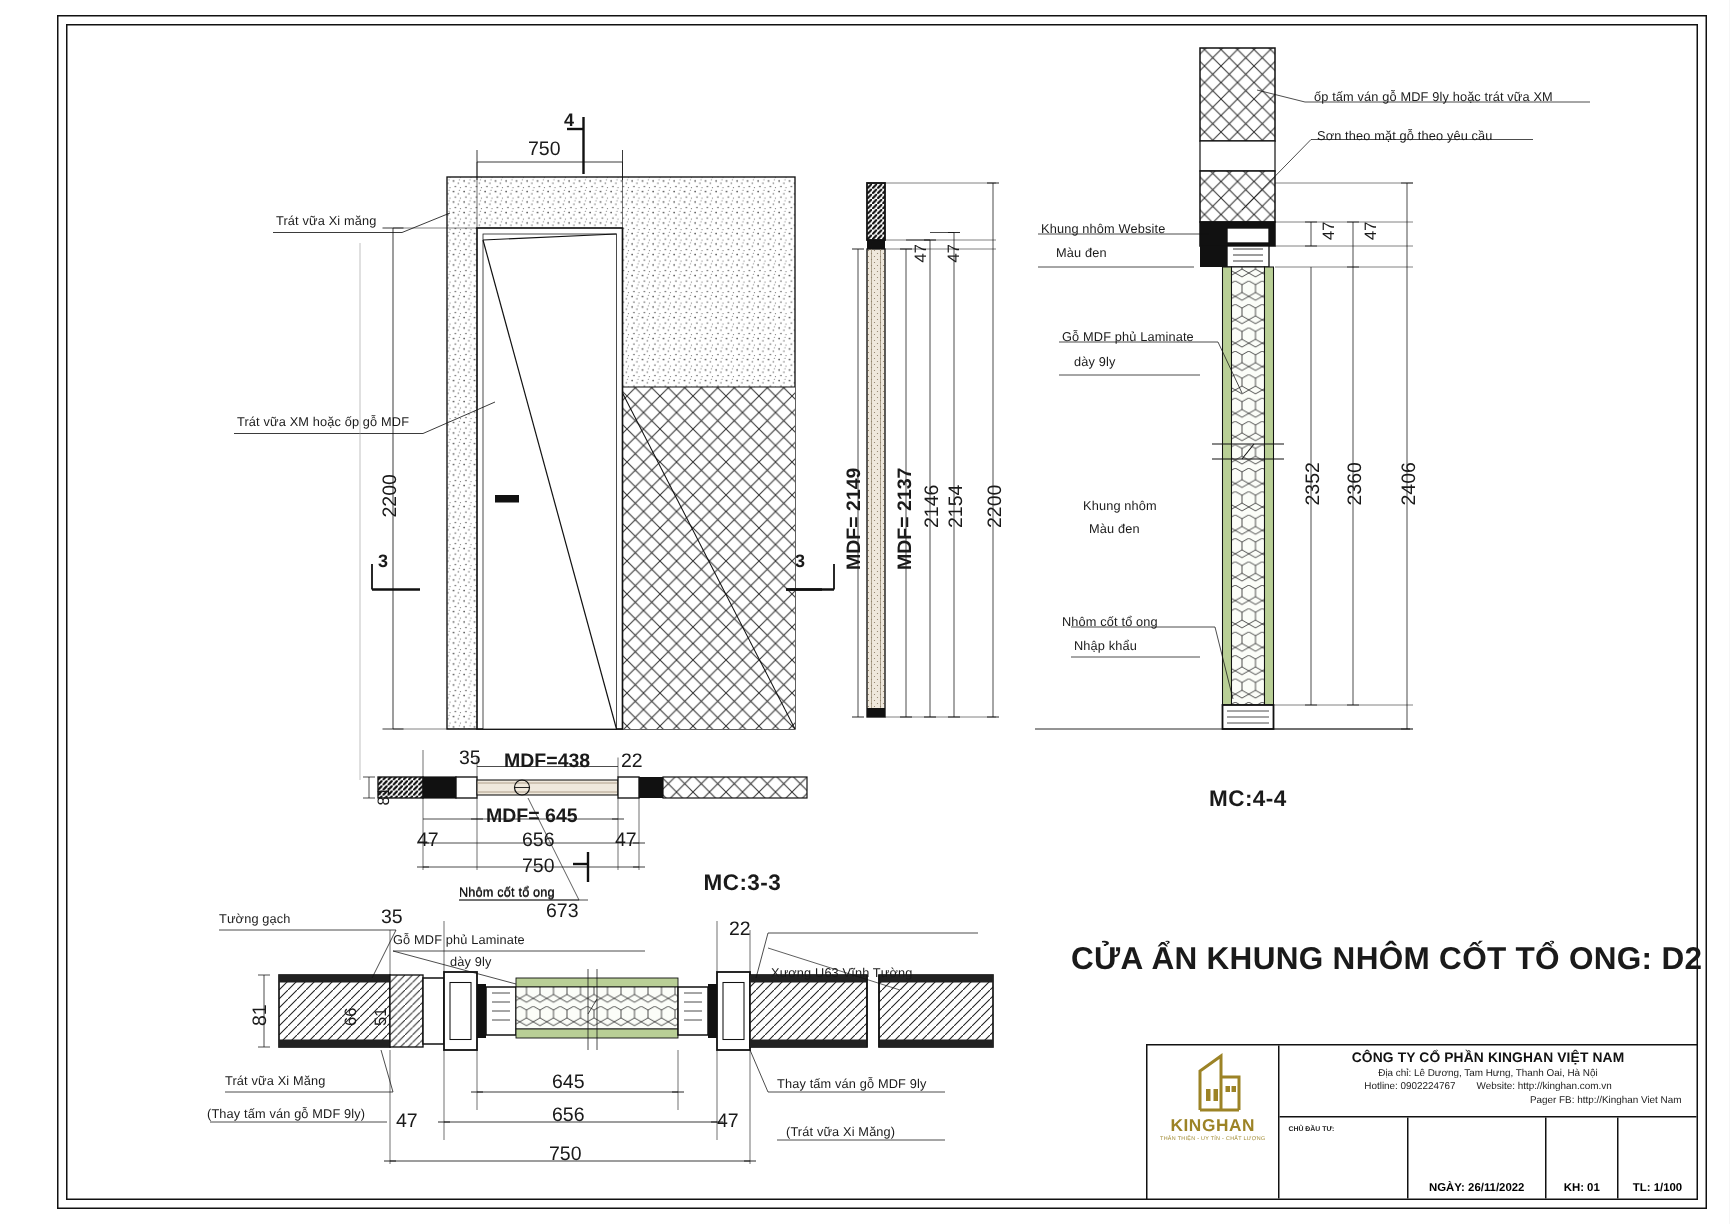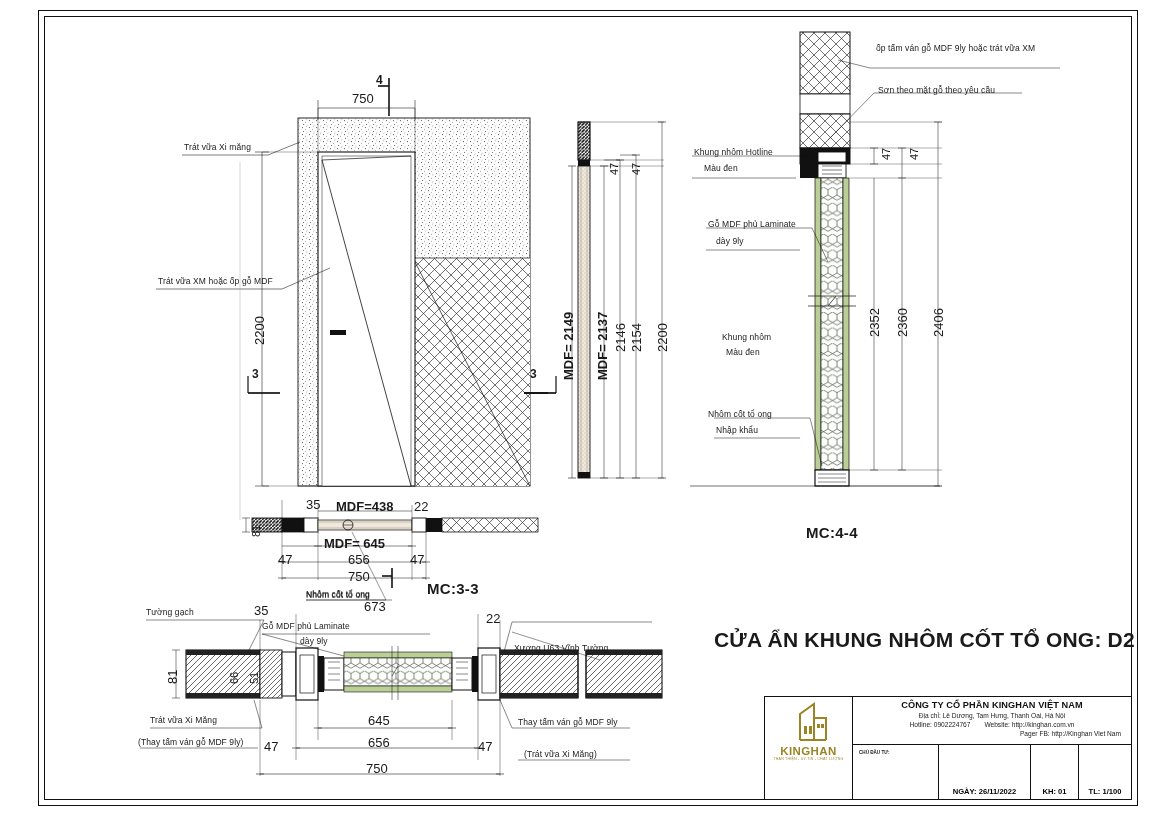--- a/index.html
+++ b/index.html
@@ -372,23 +372,23 @@
   <div class="lbl secmark" style="left:376px; top:74px;">4</div>
 
   <div class="lbl dim-b rot90" style="left:562px; top:380px;">MDF= 2149</div>
   <div class="lbl dim-b rot90" style="left:596px; top:380px;">MDF= 2137</div>
   <div class="lbl dim rot90" style="left:614px; top:352px;">2146</div>
   <div class="lbl dim rot90" style="left:630px; top:352px;">2154</div>
   <div class="lbl dim rot90" style="left:656px; top:352px;">2200</div>
   <div class="lbl dim-sm rot90" style="left:608px; top:175px;">47</div>
   <div class="lbl dim-sm rot90" style="left:630px; top:175px;">47</div>
 
-  <div class="lbl note" style="left:876px; top:44px;">ốp tấm ván gỗ MDF 9ly hoặc trát vữa XM</div>
+  <div class="lbl note" style="left:876px; top:60px;">ốp tấm ván gỗ MDF 9ly hoặc trát vữa XM</div>
   <div class="lbl note" style="left:878px; top:86px;">Sơn theo mặt gỗ theo yêu cầu</div>
-  <div class="lbl note" style="left:694px; top:148px;">Khung nhôm Hotline</div>
+  <div class="lbl note" style="left:694px; top:148px;">Khung nhôm Website</div>
   <div class="lbl note" style="left:704px; top:164px;">Màu đen</div>
   <div class="lbl note" style="left:708px; top:220px;">Gỗ MDF phủ Laminate</div>
   <div class="lbl note" style="left:716px; top:237px;">dày 9ly</div>
   <div class="lbl note" style="left:708px; top:410px;">Nhôm cốt tổ ong</div>
   <div class="lbl note" style="left:716px; top:426px;">Nhập khẩu</div>
   <div class="lbl note" style="left:722px; top:333px;">Khung nhôm</div>
   <div class="lbl note" style="left:726px; top:348px;">Màu đen</div>
 
   <div class="lbl dim-sm rot90" style="left:880px; top:160px;">47</div>
   <div class="lbl dim-sm rot90" style="left:908px; top:160px;">47</div>
@@ -400,21 +400,21 @@
   <div class="lbl dim" style="left:306px; top:498px;">35</div>
   <div class="lbl dim-b" style="left:336px; top:500px;">MDF=438</div>
   <div class="lbl dim" style="left:414px; top:500px;">22</div>
   <div class="lbl dim-b" style="left:324px; top:537px;">MDF= 645</div>
   <div class="lbl dim" style="left:278px; top:553px;">47</div>
   <div class="lbl dim" style="left:348px; top:553px;">656</div>
   <div class="lbl dim" style="left:410px; top:553px;">47</div>
   <div class="lbl dim" style="left:348px; top:570px;">750</div>
   <div class="lbl dim-sm rot90" style="left:250px; top:537px;">81</div>
   <div class="lbl note" style="left:306px; top:591px;">Nhôm cốt tổ ong</div>
-  <div class="lbl mclabel" style="left:427px; top:580px;">MC:3-3</div>
+  <div class="lbl mclabel" style="left:469px; top:580px;">MC:3-3</div>
 
   <div class="lbl note" style="left:146px; top:608px;">Tường gạch</div>
   <div class="lbl note" style="left:262px; top:622px;">Gỗ MDF phủ Laminate</div>
   <div class="lbl note" style="left:300px; top:637px;">dày 9ly</div>
   <div class="lbl note" style="left:306px; top:590px;">Nhôm cốt tổ ong</div>
   <div class="lbl note" style="left:514px; top:612px;margin-top:32px;">Xương U63 Vĩnh Tường</div>
   <div class="lbl note" style="left:150px; top:716px;">Trát vữa Xi Măng</div>
   <div class="lbl note" style="left:138px; top:738px;">(Thay tấm ván gỗ MDF 9ly)</div>
   <div class="lbl note" style="left:518px; top:718px;">Thay tấm ván gỗ MDF 9ly</div>
   <div class="lbl note" style="left:524px; top:750px;">(Trát vữa Xi Măng)</div>

